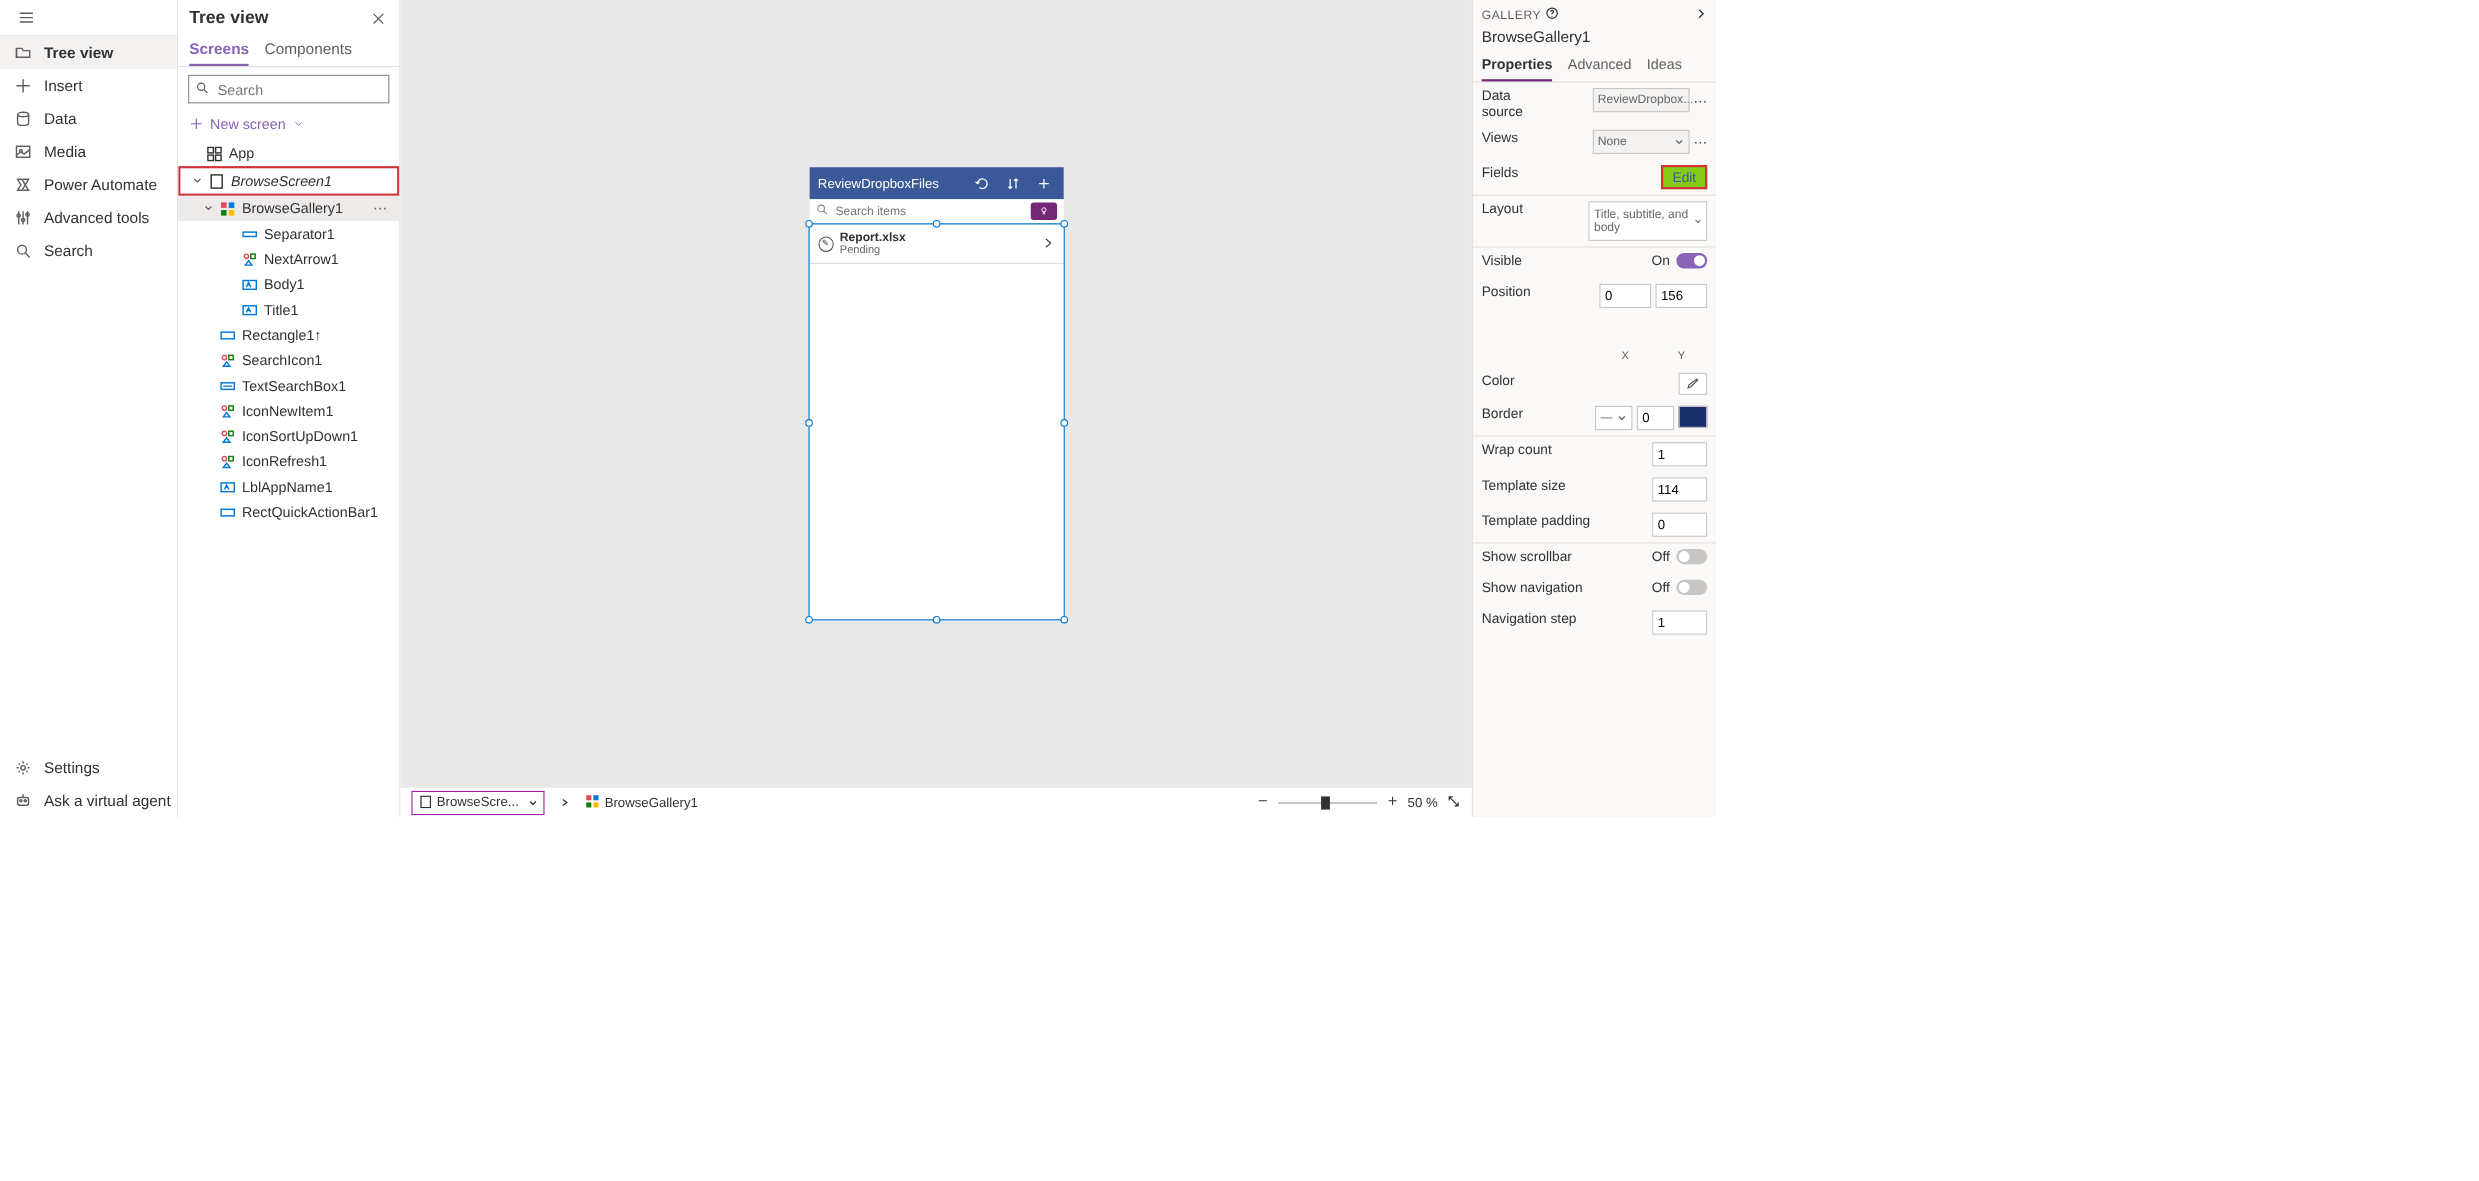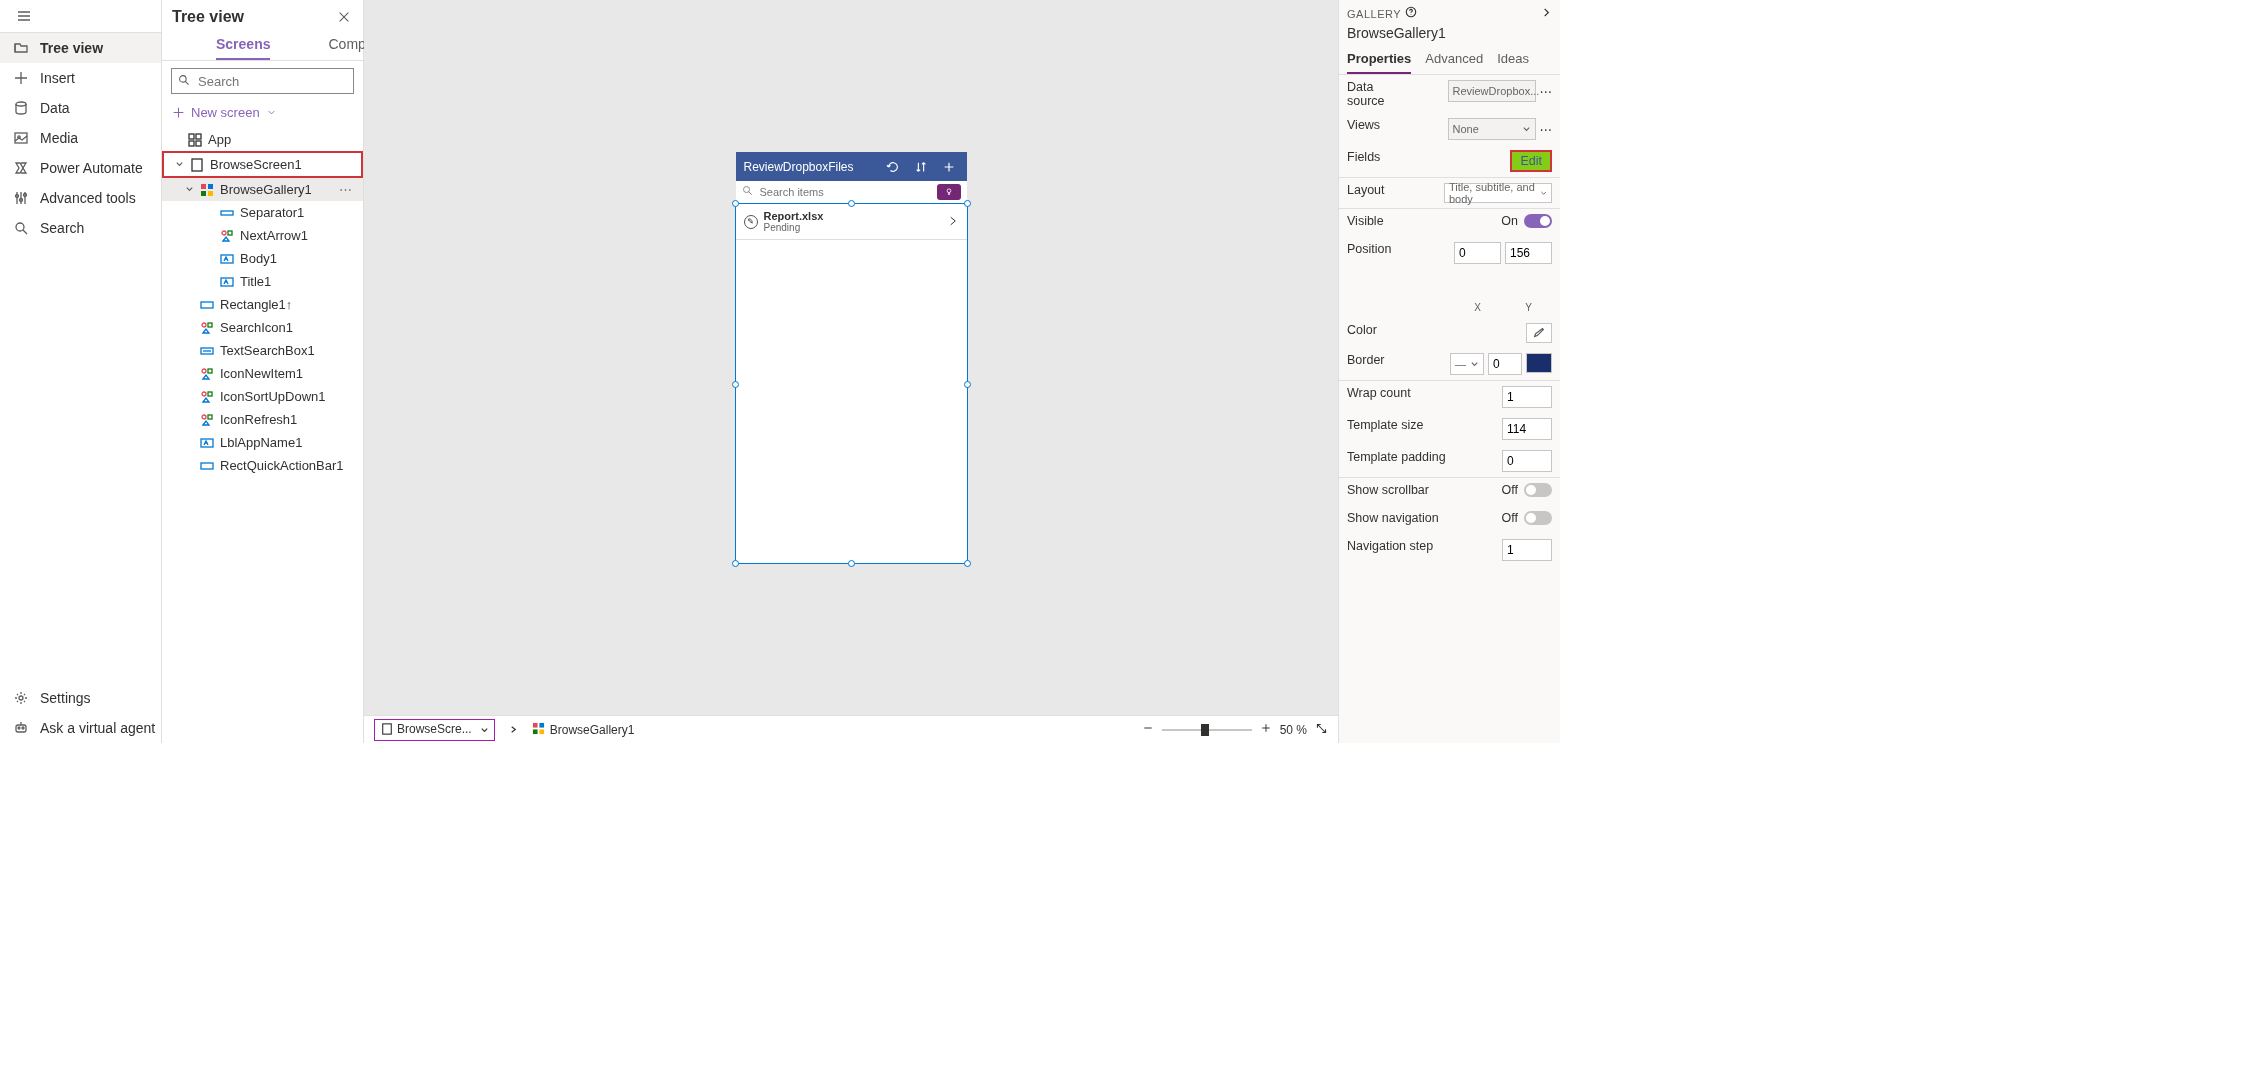--- a/index.html
+++ b/index.html
@@ -14,21 +14,21 @@
   .leftnav .item.selected { background: #f3f2f1; font-weight: 600; }
   .leftnav .bottom { border-top: 0; }
   .icon-box { width: 18px; height: 18px; display: inline-flex; align-items: center; justify-content: center; color: #605e5c; }
   svg { stroke: currentColor; fill: none; stroke-width: 1.3; }
 
   
   .treepanel { width: 202px; border-right: 1px solid #e1dfdd; display: flex; flex-direction: column; background: #ffffff; }
   .treepanel .title-row { display: flex; align-items: center; justify-content: space-between; padding: 8px 10px 6px 10px; }
   .treepanel .title-row .title { font-size: 16px; font-weight: 600; }
   .treepanel .tabs { display: flex; gap: 14px; padding: 0 10px; border-bottom: 1px solid #e1dfdd; }
-  .treepanel .tabs .tab { padding: 4px 0 6px 0; font-size: 14px; cursor: pointer; color: #605e5c; margin-left: 44px; }
+  .treepanel .tabs .tab { padding: 4px 0 6px 0; font-size: 14px; cursor: pointer; color: #605e5c; }
   .treepanel .tabs .tab.selected { color: #8764b8; border-bottom: 2px solid #8764b8; font-weight: 600; }
   .treepanel .search-wrap { padding: 7px 9px; }
   .treepanel .search { height: 26px; border: 1px solid #8a8886; width: 100%; padding: 0 8px 0 26px; font-size: 13px; }
   .search-wrap { position: relative; }
   .search-wrap .s-icon { position: absolute; left: 16px; top: 13px; color: #605e5c; }
   .newscreen { padding: 4px 10px 6px 10px; }
   .newscreen .btn { color: #8764b8; display: inline-flex; align-items: center; gap: 6px; cursor: pointer; font-size: 13px; }
 
   .tree-list { overflow-y: auto; flex: 1; }
   .tree-row { height: 23px; display: flex; align-items: center; gap: 6px; padding-left: 8px; cursor: pointer; font-size: 13px; position: relative; }
@@ -236,21 +236,21 @@
             <svg viewBox="0 0 14 14" width="14" height="14">
               <rect x="1" y="1" width="5" height="5"></rect>
               <rect x="8" y="1" width="5" height="5"></rect>
               <rect x="1" y="8" width="5" height="5"></rect>
               <rect x="8" y="8" width="5" height="5"></rect>
             </svg>
           </span>
         <span>App</span>
       </div>
 
-      <div style="border:2px solid #d13438; border-right:2px solid #d13438;">
+      <div style="border:2px solid #d13438; border-right:2px solid #d13438;font-style:italic;">
         <div class="tree-row ind1">
           <span class="chev">
               <svg viewBox="0 0 10 10" width="9" height="9">
                 <path d="M2 3l3 3 3-3"></path>
               </svg>
             </span>
           <span class="ic">
               <svg viewBox="0 0 14 14" width="14" height="14">
                 <rect x="2" y="1" width="10" height="12"></rect>
               </svg>
@@ -534,21 +534,21 @@
             </span>
           <span>⋯</span>
         </span>
       </div>
       <div class="prow border-b">
         <span>Fields</span>
         <span class="p-edit-btn">Edit</span>
       </div>
       <div class="prow border-b">
         <span>Layout</span>
-        <span class="psel" style="width:108px;height:20px;white-space:normal">
+        <span class="psel" style="width:108px;height:36px;white-space:normal">
             <span>Title, subtitle, and body</span>
             <svg viewBox="0 0 10 10" width="9" height="9">
               <path d="M2 3l3 3 3-3"></path>
             </svg>
           </span>
       </div>
       <div class="prow">
         <span>Visible</span>
         <span style="display:flex;align-items:center;gap:6px">
           <span>On</span>

